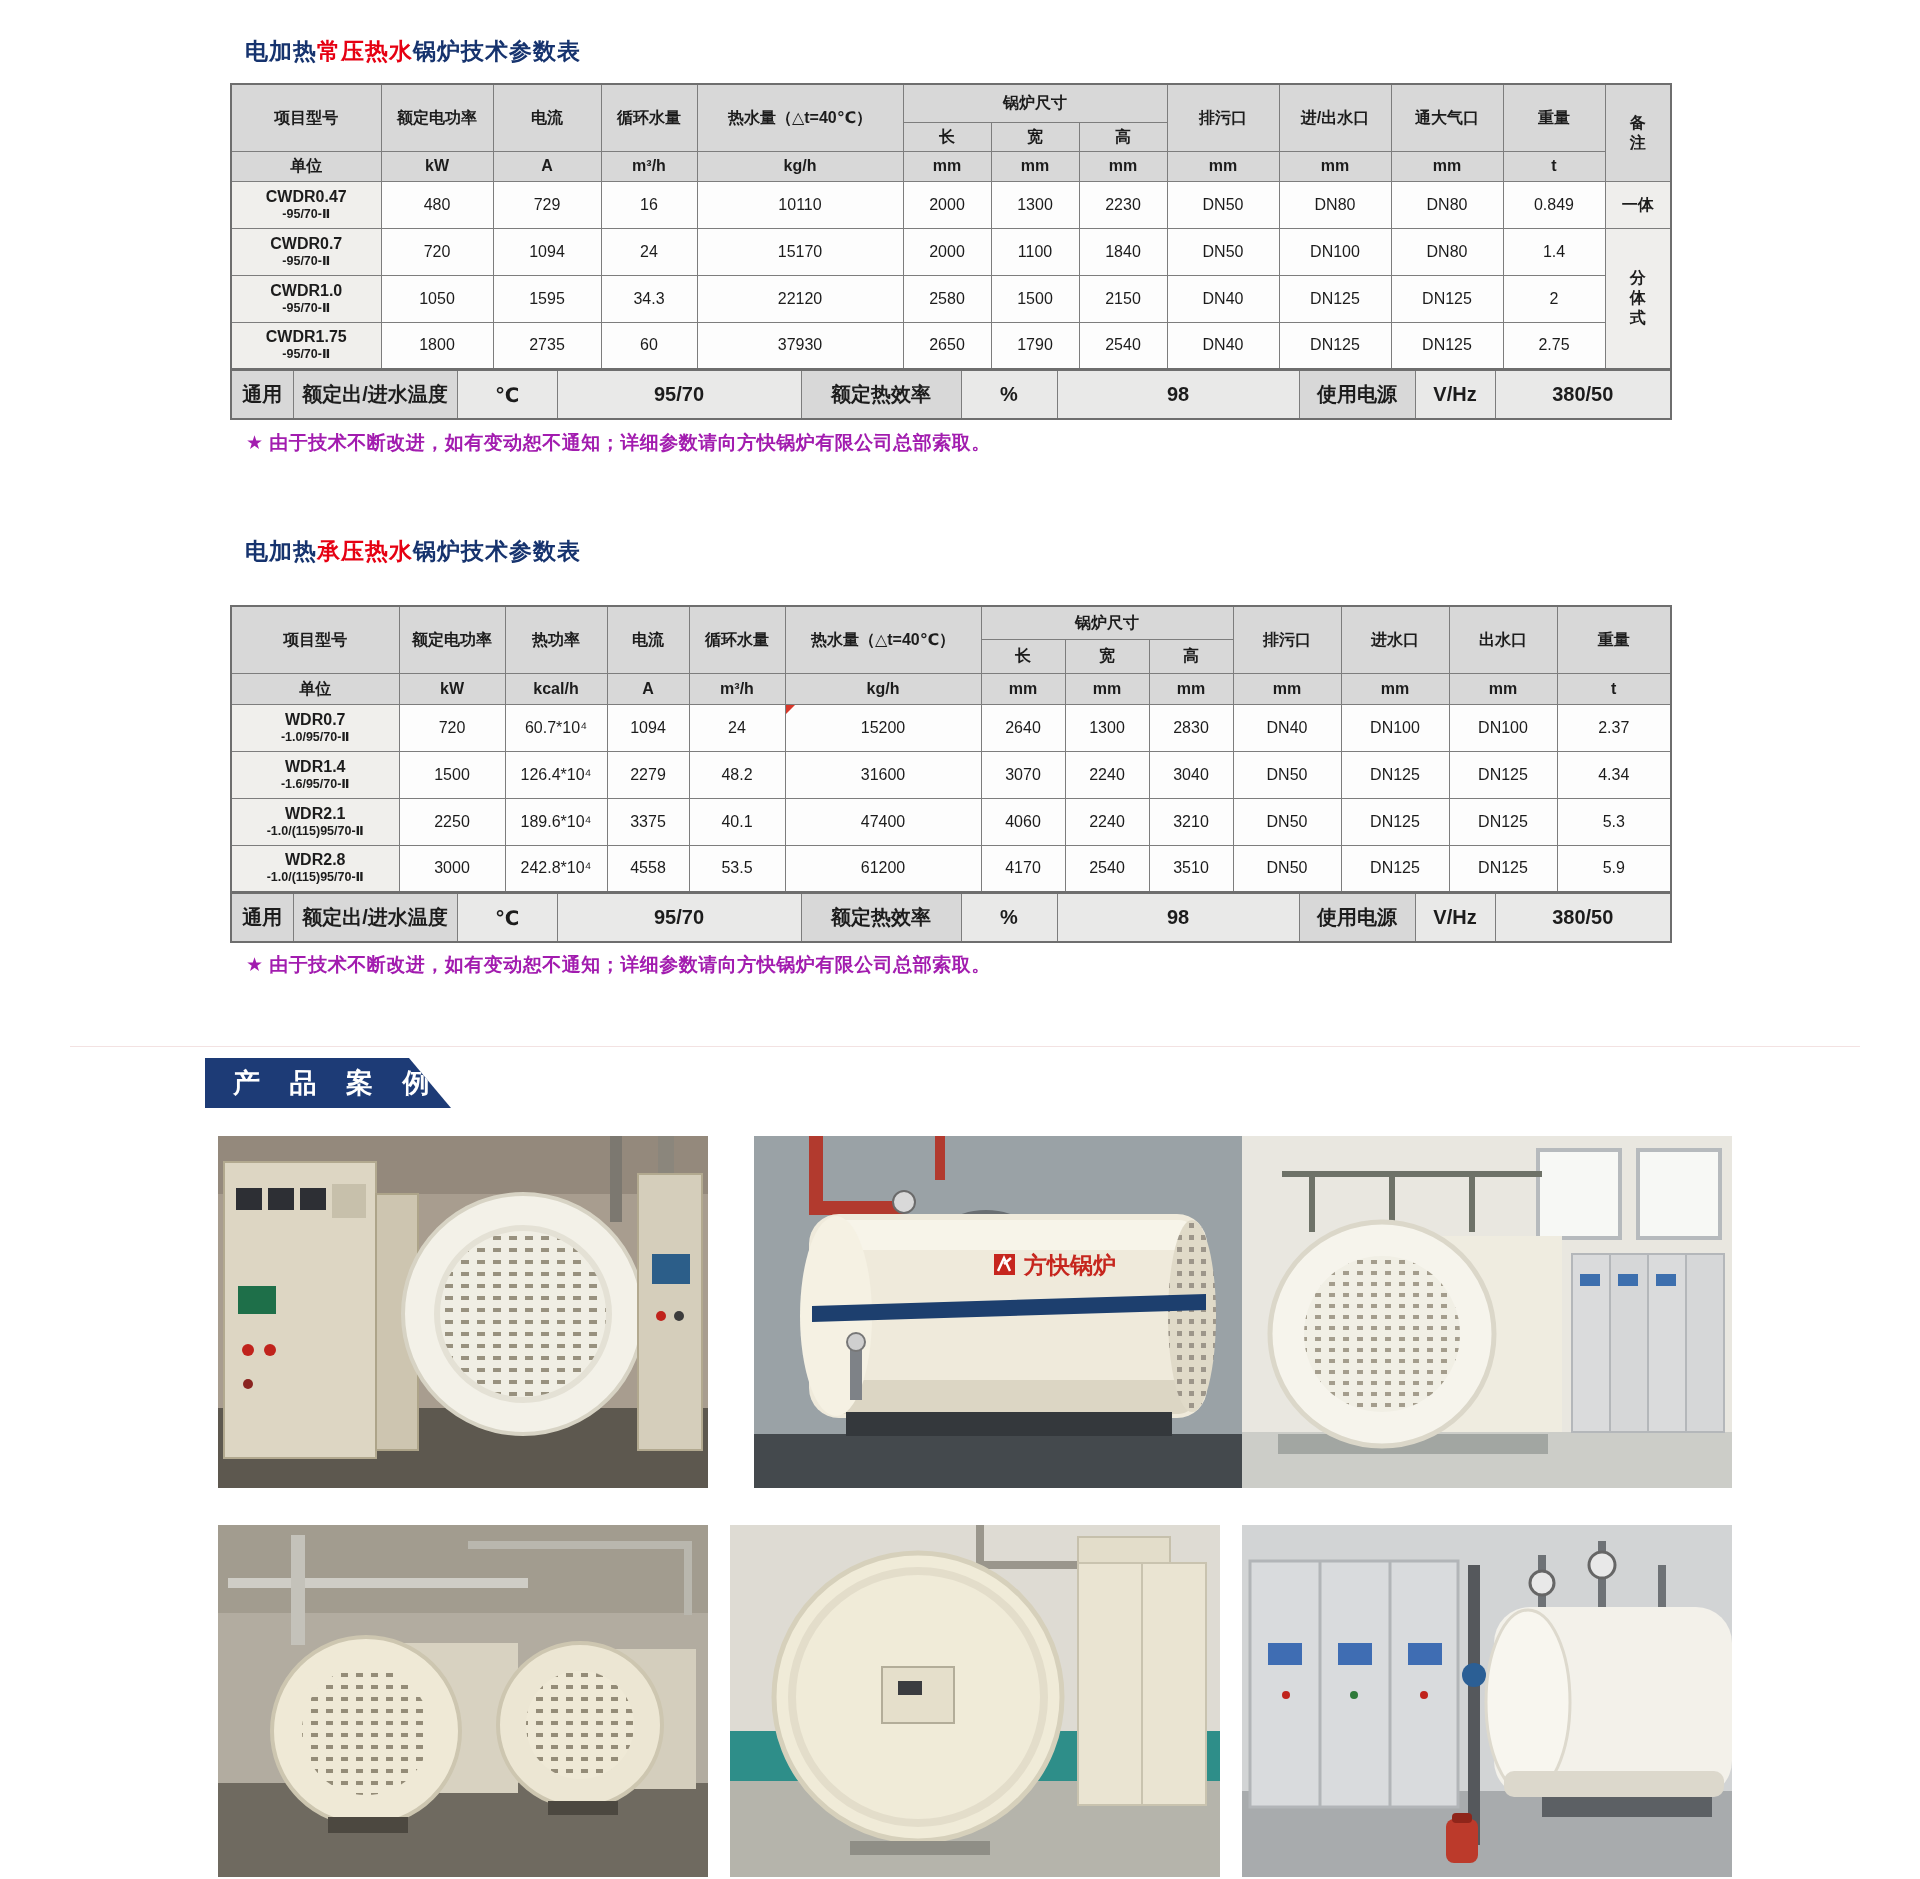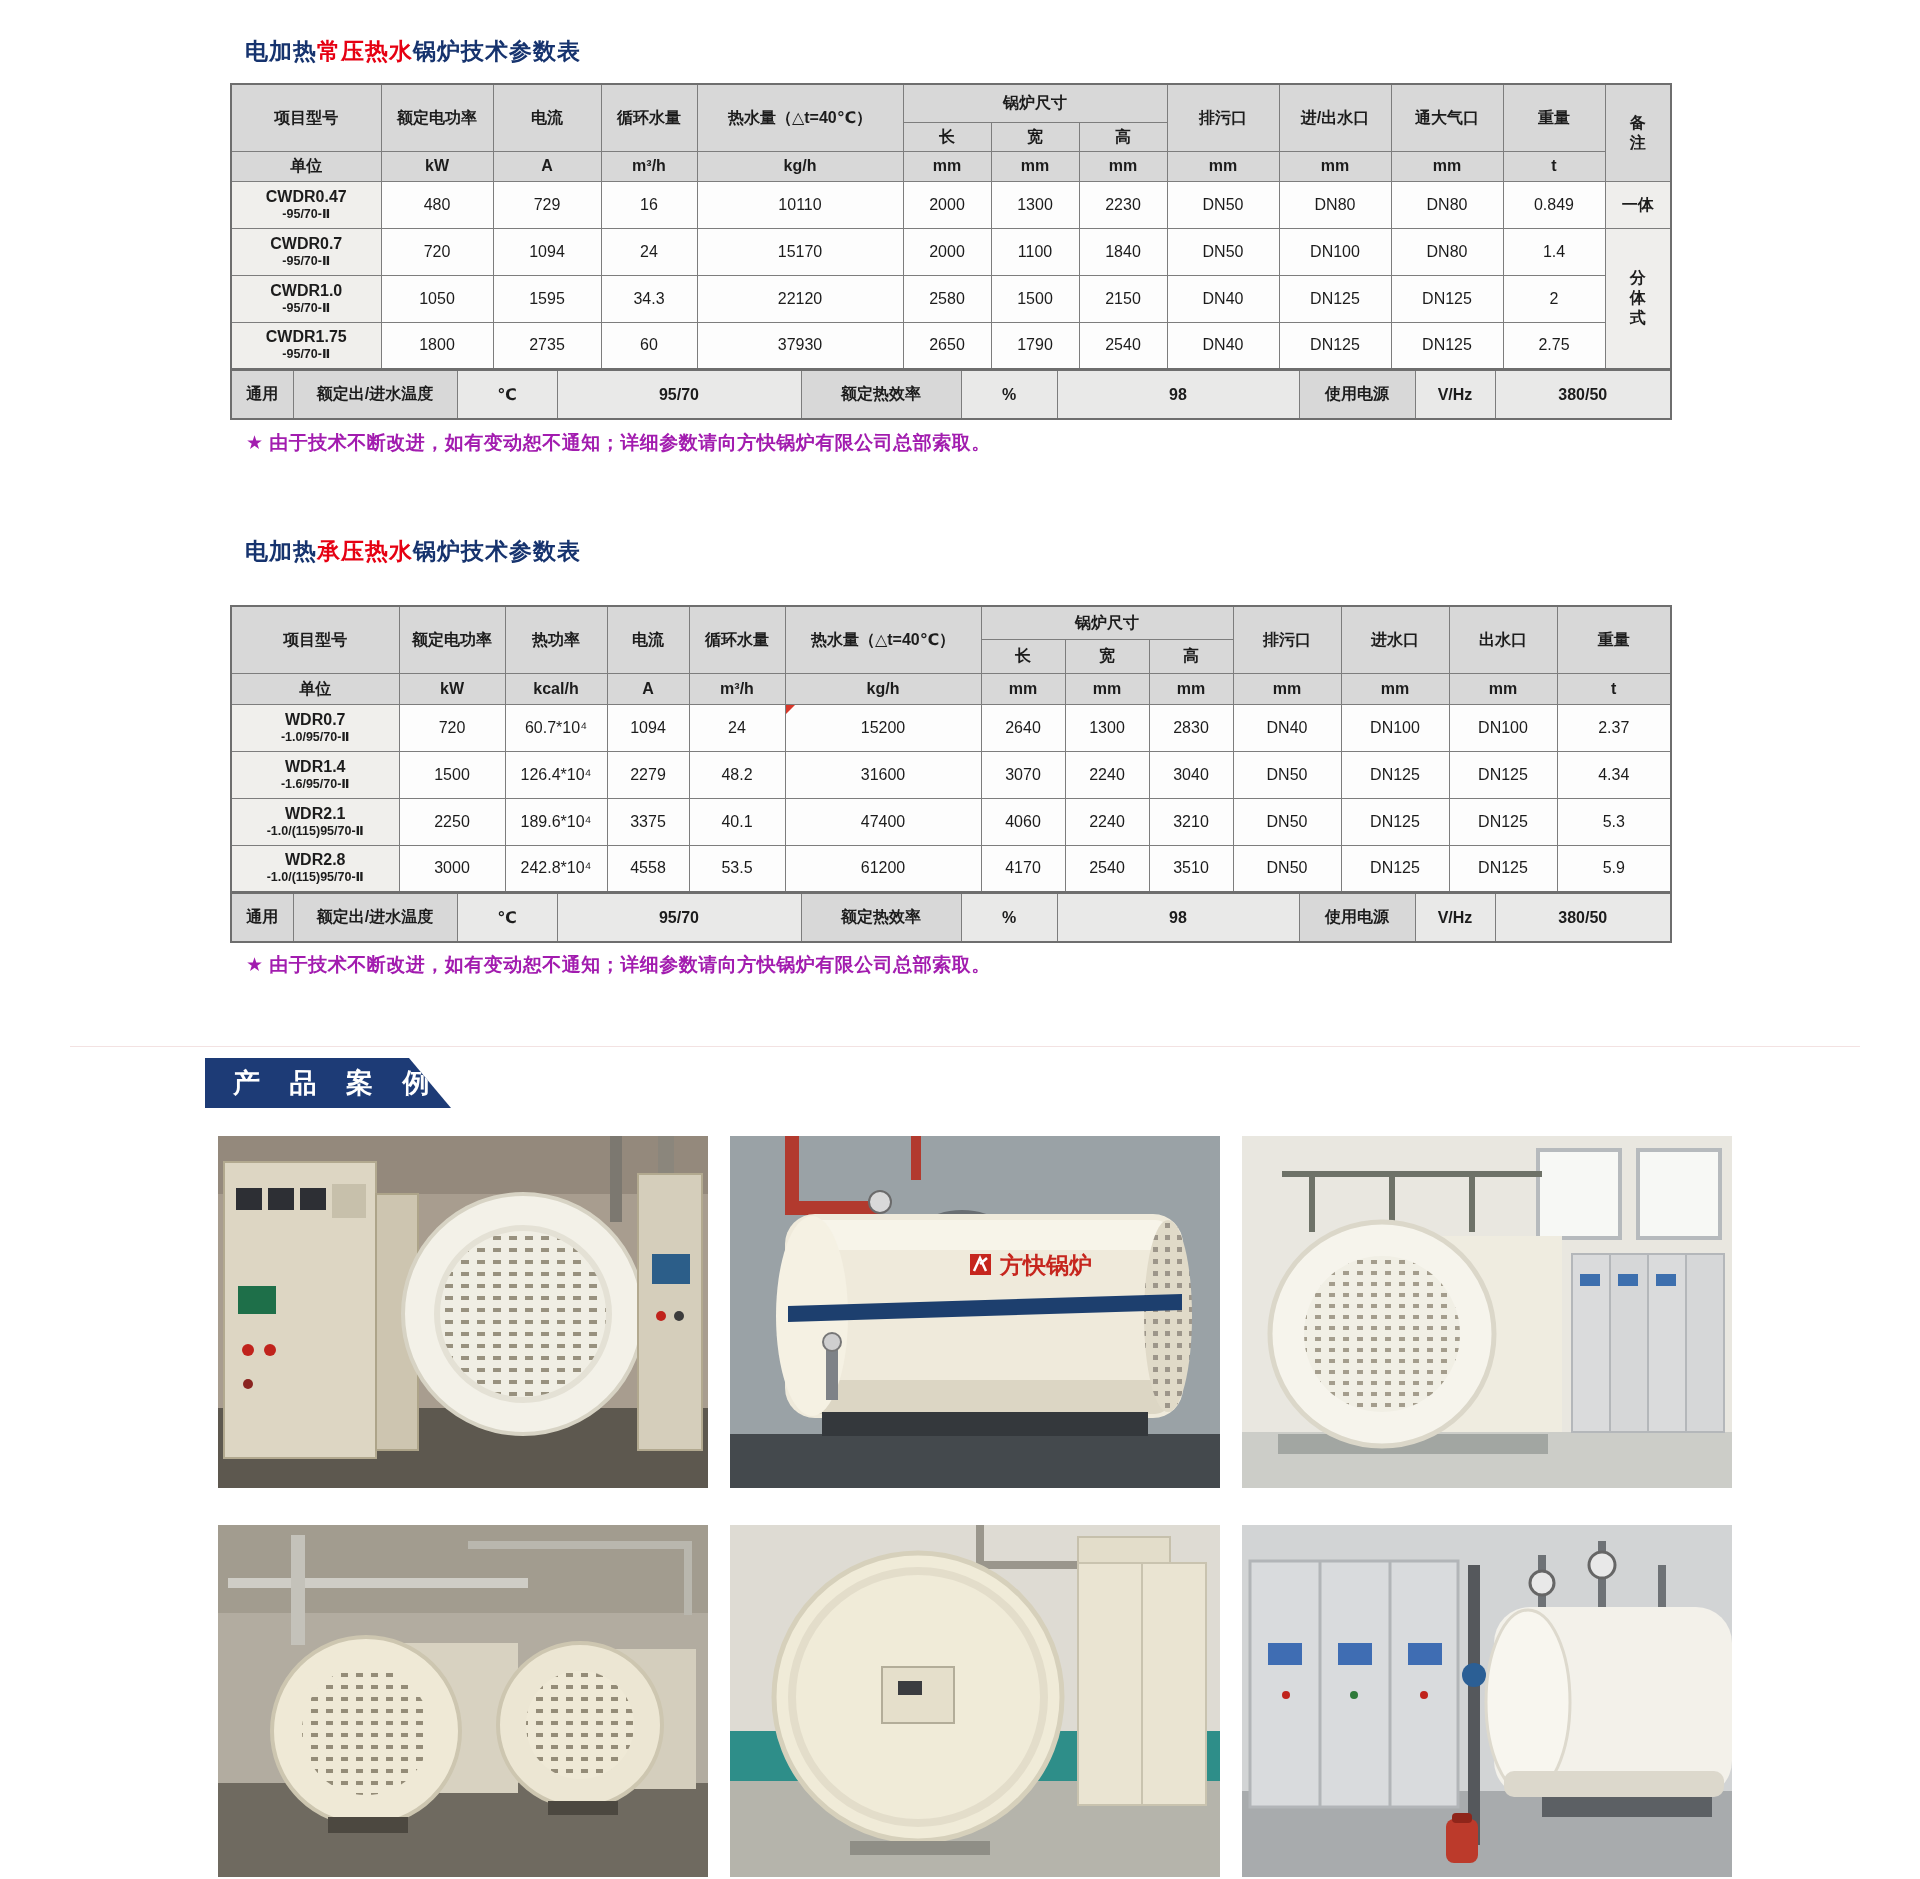--- a/index.html
+++ b/index.html
@@ -17,21 +17,21 @@
   td.th{background:#d8d8d8;font-weight:bold;}
   td.unit{background:#d8d8d8;font-weight:bold;margin-top:28px;}
   td.val{background:#fdfdfd;font-weight:400;}
   td.model{background:#f0efec;font-weight:bold;}
   .model .sub{display:block;font-size:12.5px;font-weight:600;letter-spacing:0;}
   td.remark{background:#efeeec;font-weight:bold;white-space:pre-line;line-height:1.55;}
   td.remark-h{background:#d8d8d8;font-weight:bold;white-space:pre-line;line-height:2.6;}
   tr.hr1{height:38px;} tr.hr2{height:29px;} tr.hu{height:30px;} tr.hd{height:47px;}
   tr.hr1b{height:33px;} tr.hr2b{height:34px;} tr.hub{height:31px;}
 
-  table.foot{border-collapse:collapse;table-layout:fixed;width:1440px;font-size:16px;margin-top:-1px;border:2px solid #6e6e6e;}
+  table.foot{border-collapse:collapse;table-layout:fixed;width:1440px;font-size:20px;margin-top:-1px;border:2px solid #6e6e6e;}
   table.foot td{border:1px solid #7d7d7d;text-align:center;vertical-align:middle;height:45px;font-weight:bold;}
   td.flabel{background:#d8d8d8;}
   td.fval{background:#e9e9e8;}
 
   td.red-flag{position:relative;margin-left:6px;}
   td.red-flag::before{content:"";position:absolute;left:0;top:0;width:0;height:0;
     border-top:9px solid #d8382b;border-right:9px solid transparent;}
 
   .note{position:absolute;font-size:19px;font-weight:600;color:#a21caf;letter-spacing:0.5px;white-space:nowrap;}
 
@@ -378,21 +378,21 @@
       <circle cx="305" cy="178" r="120" fill="#f3f1e8" stroke="#d7d3c4" stroke-width="4"></circle>
       <circle cx="305" cy="178" r="86" fill="url(#pA)"></circle>
       <circle cx="305" cy="178" r="86" fill="none" stroke="#e4e1d5" stroke-width="6"></circle>
       <rect x="420" y="38" width="64" height="276" fill="#d5cebb" stroke="#b2a98f" stroke-width="2"></rect>
       <rect x="434" y="118" width="38" height="30" fill="#2c5e89"></rect>
       <circle cx="443" cy="180" r="5" fill="#c0231c"></circle>
       <circle cx="461" cy="180" r="5" fill="#3c3c3c"></circle>
     </svg>
   </div>
 
-  <div class="photo" style="left:730px;top:1136px;">
+  <div class="photo" style="left:754px;top:1136px;">
     <svg viewBox="0 0 490 352">
       <defs>
         <pattern id="pB" width="12" height="12" patternUnits="userSpaceOnUse">
           <rect width="12" height="12" fill="#e0dac8"></rect>
             <rect x="3" y="3" width="5" height="5" fill="#9d968a"></rect>
         </pattern>
       </defs>
       <rect width="490" height="352" fill="#9aa2a6"></rect>
       <rect y="298" width="490" height="54" fill="#44494d"></rect>
       <path d="M62 0 V72 H150" stroke="#b23a2e" stroke-width="14" fill="none"></path>

